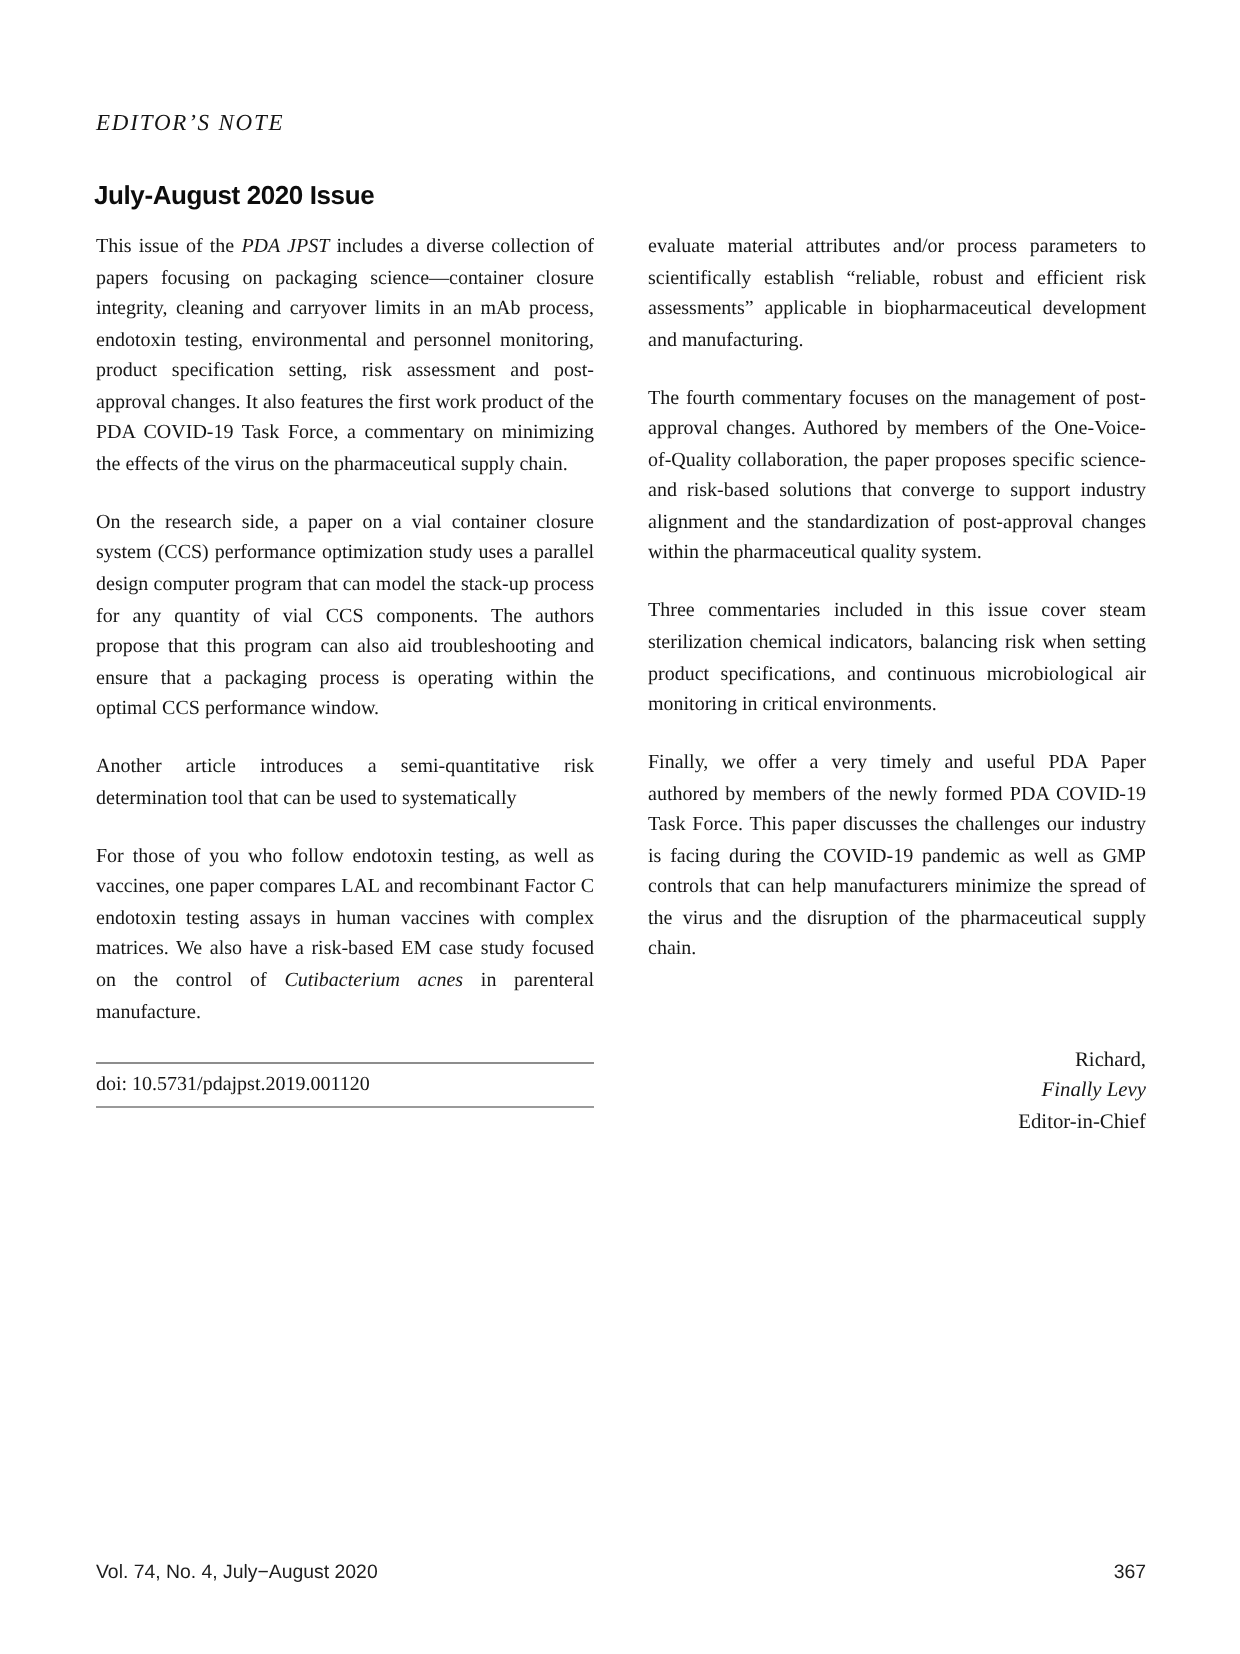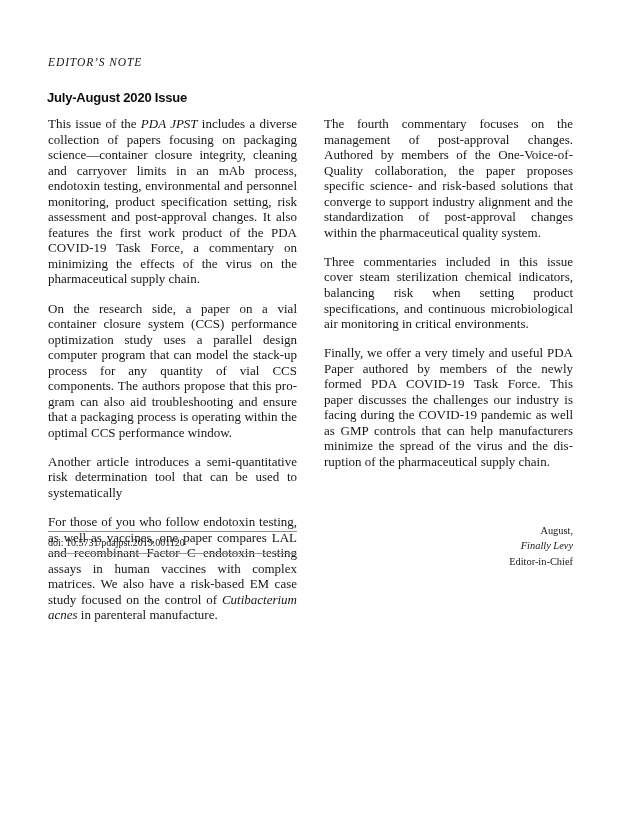--- a/index.html
+++ b/index.html
@@ -61,21 +61,21 @@
     display: flex;
     gap: 27px;
   }
   .col {
     width: 249px;
     flex: 0 0 249px;
   }
 
   .col p {
     margin: 0 0 13.5px 0;
-    font-size: 13px;
+    font-size: 10px;
     line-height: 15.55px;
     text-align: justify;
     text-justify: inter-word;
     hyphens: manual;
     color: #161616;
   }
   .col p:last-child {
     margin-bottom: 0;
   }
 
@@ -152,33 +152,38 @@
       <p><span>This issue of the </span><i>PDA JPST</i><span> includes a diverse col­lection of papers focusing on packaging science—container closure integrity, cleaning and carryover lim­its in an mAb process, endotoxin testing, environmen­tal and personnel monitoring, product specification setting, risk assessment and post-approval changes. It also features the first work product of the PDA COVID-19 Task Force, a commentary on minimizing the effects of the virus on the pharmaceutical supply chain.</span></p>
 
       <p>On the research side, a paper on a vial container clo­sure system (CCS) performance optimization study uses a parallel design computer program that can model the stack-up process for any quantity of vial CCS components. The authors propose that this pro­gram can also aid troubleshooting and ensure that a packaging process is operating within the optimal CCS performance window.</p>
 
       <p>Another article introduces a semi-quantitative risk determination tool that can be used to systematically</p>
 
       <p><span>For those of you who follow endotoxin testing, as well as vaccines, one paper compares LAL and recombinant Factor C endotoxin testing assays in human vaccines with complex matrices. We also have a risk-based EM case study focused on the control of </span><i>Cutibacterium acnes</i><span> in parenteral manufacture.</span></p>
     </div>
 
     <div class="col">
+      <p>evaluate material attributes and/or process parameters to scientifically establish “reliable, robust and efficient risk assessments” applicable in biopharmaceutical de­velopment and manufacturing.</p>
       <p>The fourth commentary focuses on the management of post-approval changes. Authored by members of the One-Voice-of-Quality collaboration, the paper pro­poses specific science- and risk-based solutions that converge to support industry alignment and the stand­ardization of post-approval changes within the pharma­ceutical quality system.</p>
       <p>Three commentaries included in this issue cover steam sterilization chemical indicators, balancing risk when setting product specifications, and continuous micro­biological air monitoring in critical environments.</p>
       <p>Finally, we offer a very timely and useful PDA Paper authored by members of the newly formed PDA COVID-19 Task Force. This paper discusses the chal­lenges our industry is facing during the COVID-19 pandemic as well as GMP controls that can help manu­facturers minimize the spread of the virus and the dis­ruption of the pharmaceutical supply chain.</p>
     </div>
 
   </div>
 
   <div class="doi-block">
     <div class="doi-rule"></div>
     <div class="doi-text">doi: 10.5731/pdajpst.2019.001120</div>
     <div class="doi-rule thin"></div>
   </div>
 
   <div class="signature">
-    <div>August,</div>
+    <div>Richard,</div>
     <div class="it">Finally Levy</div>
     <div>Editor-in-Chief</div>
   </div>
 
+  <div class="footer">
+    <span class="vol">Vol. 74, No. 4, July−August 2020</span>
+    <span class="pageno">367</span>
+  </div>
 
 </div>
 
 </body></html>

